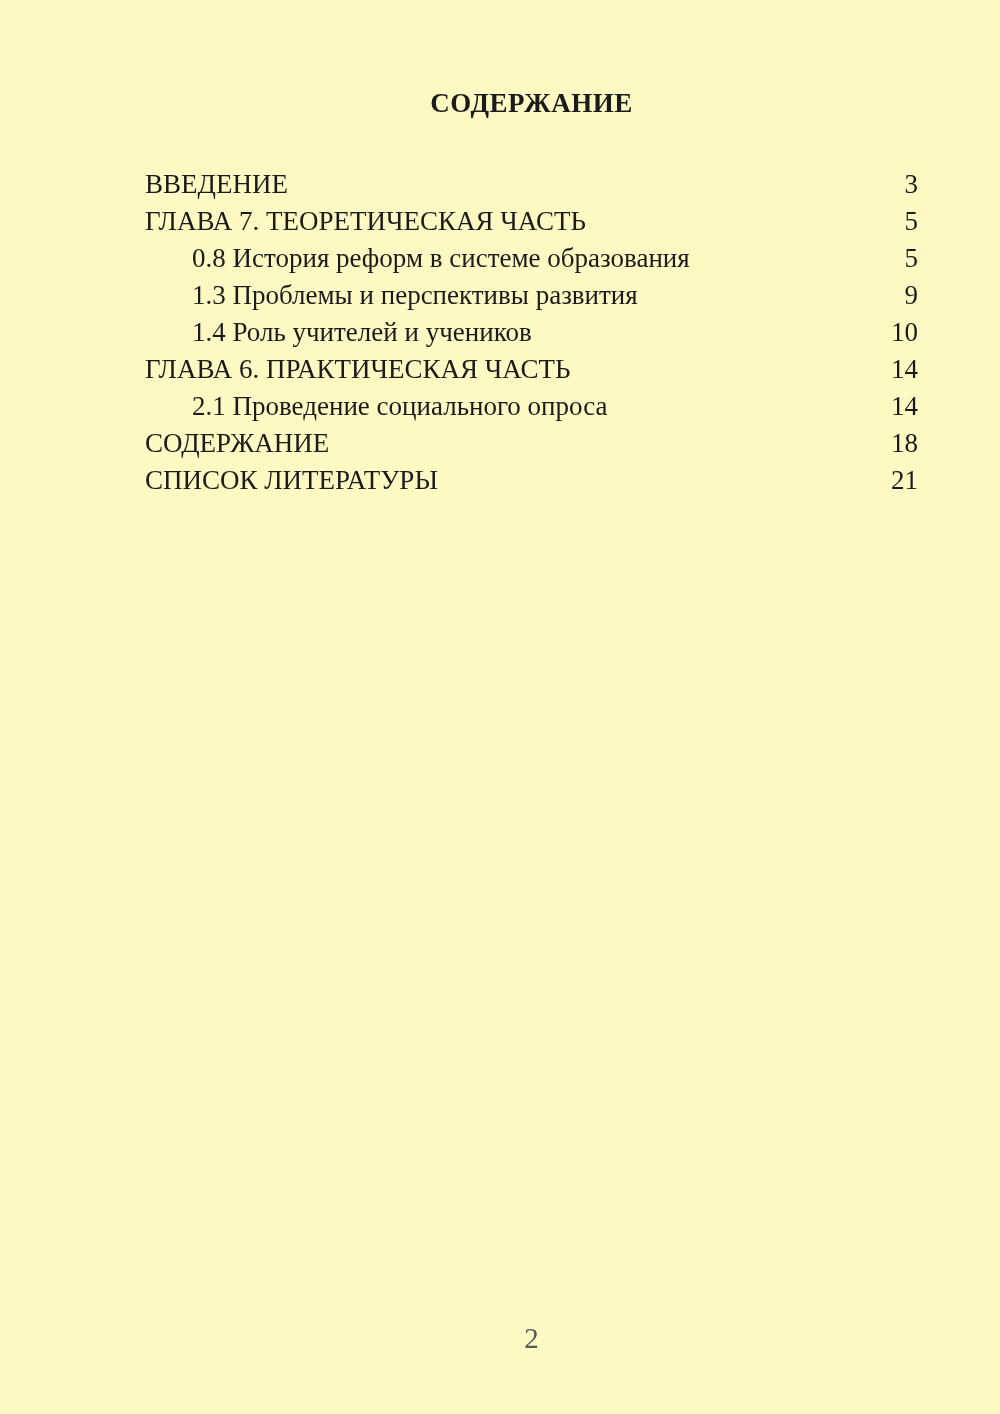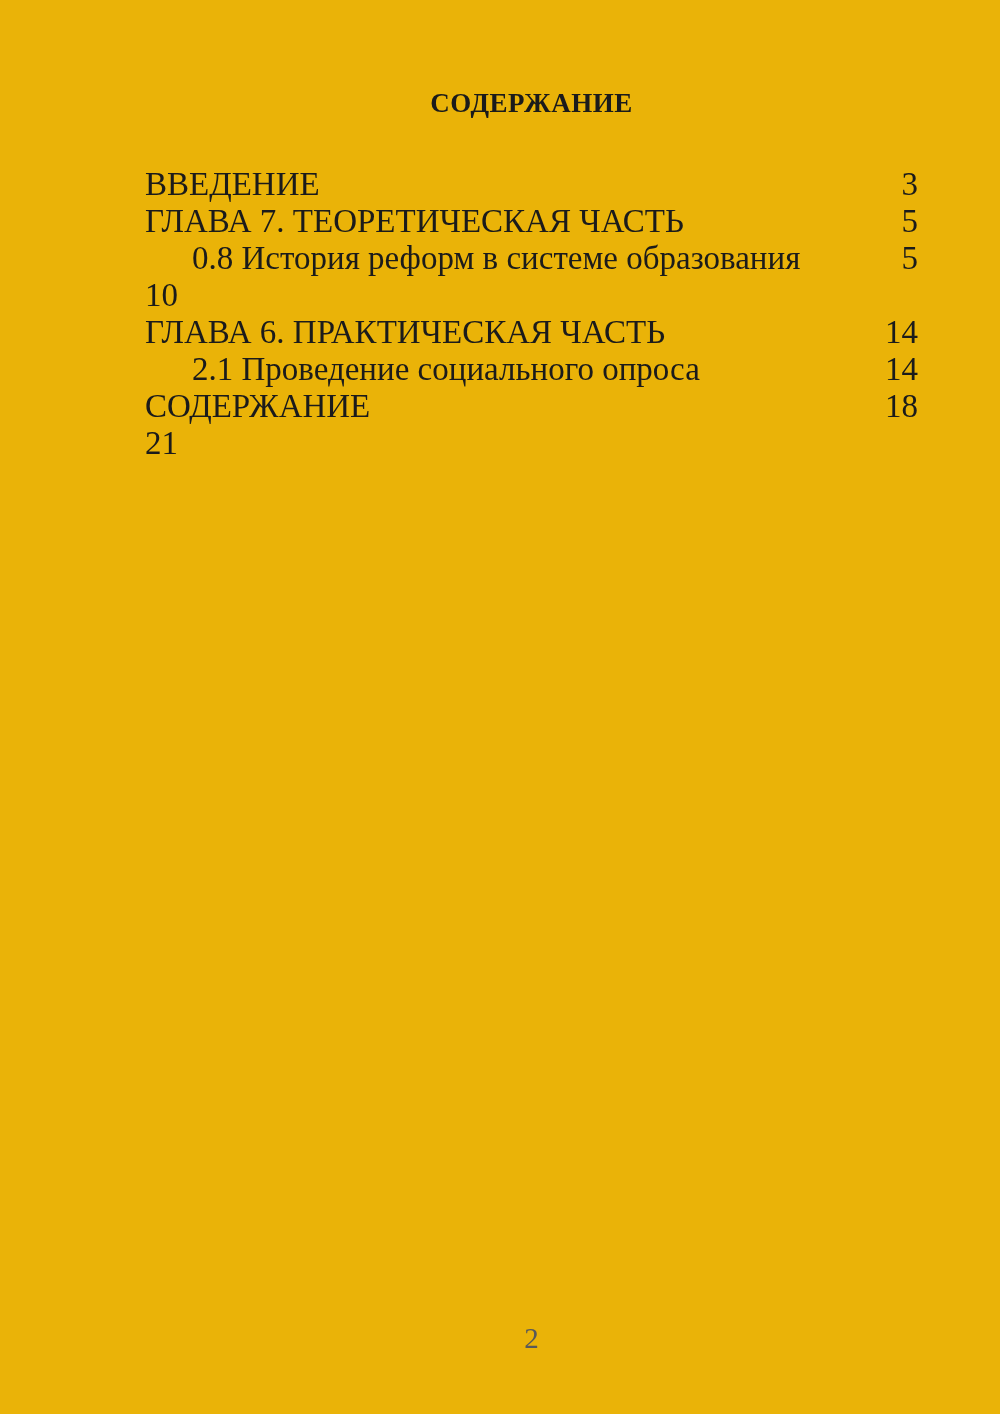--- a/index.html
+++ b/index.html
@@ -4,21 +4,21 @@
 <style>
   html, body {
     margin: 0;
     padding: 0;
     background: #ffffff;
   }
   .page {
     position: relative;
     width: 1000px;
     height: 1414px;
-    background: #eab308;
+    background: #fef9c3;
     font-family: "Liberation Serif", "DejaVu Serif", serif;
     color: #1b1b1b;
     overflow: hidden;
   }
   .doc-title {
     position: absolute;
     top: 88px;
     left: 145px;
     width: 773px;
     text-align: center;
@@ -32,21 +32,21 @@
     top: 166px;
     left: 145px;
     width: 773px;
   }
   .toc-row {
     display: flex;
     justify-content: space-between;
     align-items: flex-start;
     line-height: 37px;
     height: 37px;
-    font-size: 33px;
+    font-size: 27px;
     white-space: nowrap;
   }
   .toc-row.lvl1 .toc-label {
     padding-left: 47px;
   }
   .toc-label {
     text-align: left;
   }
   .toc-page {
     text-align: right;
@@ -79,42 +79,48 @@
       <span class="toc-label">ГЛАВА 7. ТЕОРЕТИЧЕСКАЯ ЧАСТЬ</span>
       <span class="toc-page">5</span>
     </div>
 
     <div class="toc-row lvl1">
       <span class="toc-label">0.8 История реформ в системе образования</span>
       <span class="toc-page">5</span>
     </div>
 
 
+    <div class="toc-row lvl1">
+      <span class="toc-label">1.3 Проблемы и перспективы развития</span>
+      <span class="toc-page">9</span>
+    </div>
 
     <div class="toc-row lvl1">
+      <span class="toc-label">1.4 Роль учителей и учеников</span>
       <span class="toc-page">10</span>
     </div>
 
     <div class="toc-row lvl0">
       <span class="toc-label">ГЛАВА 6. ПРАКТИЧЕСКАЯ ЧАСТЬ</span>
       <span class="toc-page">14</span>
     </div>
 
     <div class="toc-row lvl1">
       <span class="toc-label">2.1 Проведение социального опроса</span>
       <span class="toc-page">14</span>
     </div>
 
 
     <div class="toc-row lvl0">
       <span class="toc-label">СОДЕРЖАНИЕ</span>
       <span class="toc-page">18</span>
     </div>
 
     <div class="toc-row lvl0">
+      <span class="toc-label">СПИСОК ЛИТЕРАТУРЫ</span>
       <span class="toc-page">21</span>
     </div>
 
   </div>
 
   <div class="footer-pagenum">2</div>
 
 </div>
 
 </body></html>

